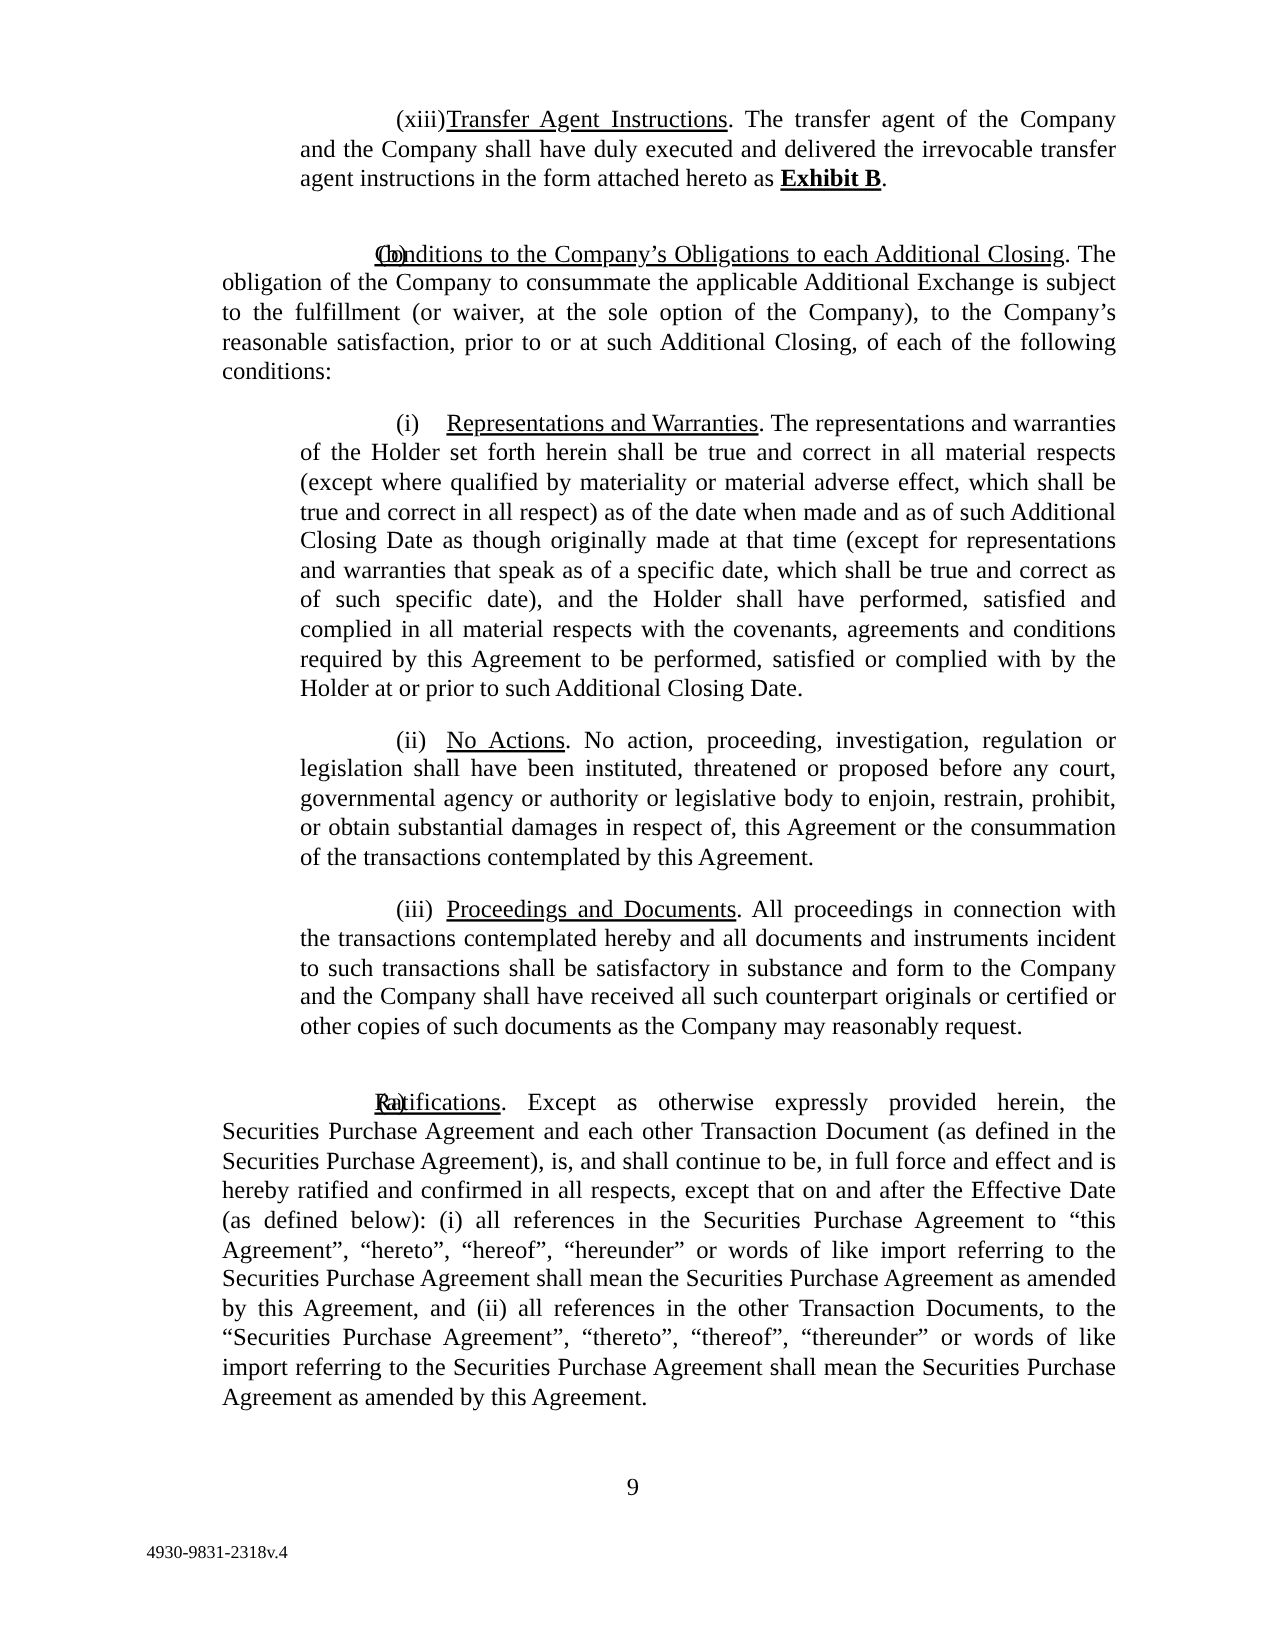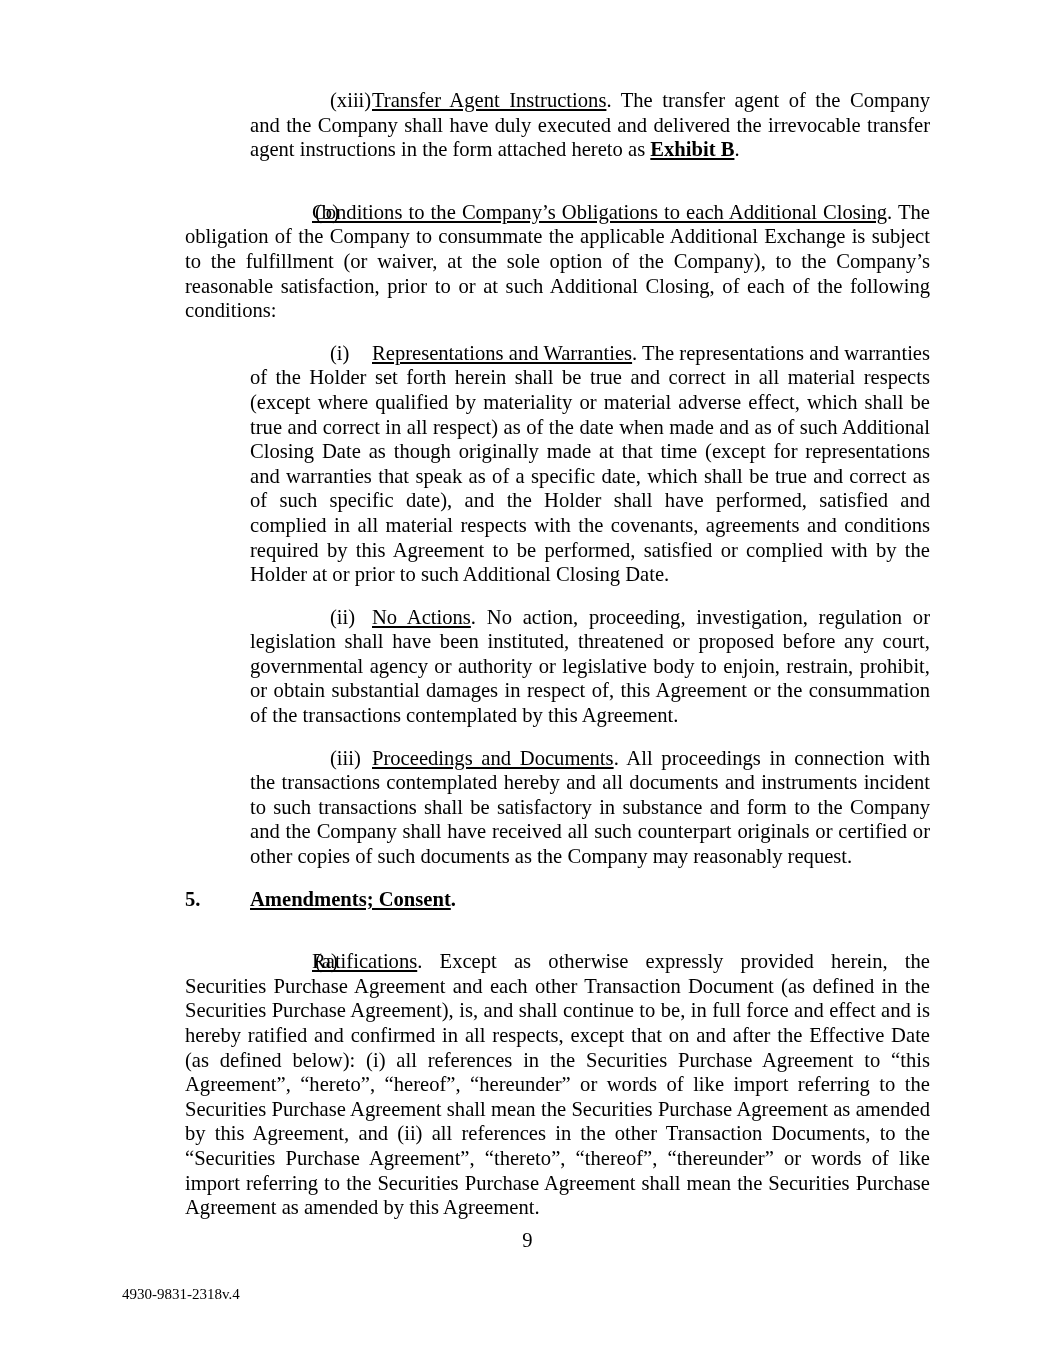--- a/index.html
+++ b/index.html
@@ -69,21 +69,20 @@
     <p class="para sub"><span class="lbl lbl-roman">(xiii)</span><span class="u">Transfer Agent Instructions</span><span>.  The transfer agent of the Company and the Company shall have duly executed and delivered the irrevocable transfer agent instructions in the form attached hereto as </span><span class="b u">Exhibit B</span><span>.</span></p>
 
     <p class="para flush"><span class="lbl lbl-letter">(b)</span><span class="u">Conditions to the Company’s Obligations to each Additional Closing</span><span>.  The obligation of the Company to consummate the applicable Additional Exchange is subject to the fulfillment (or waiver, at the sole option of the Company), to the Company’s reasonable satisfaction, prior to or at such Additional Closing, of each of the following conditions:</span></p>
 
     <p class="para sub"><span class="lbl lbl-roman">(i)</span><span class="u">Representations and Warranties</span><span>.  The representations and warranties of the Holder set forth herein shall be true and correct in all material respects (except where qualified by materiality or material adverse effect, which shall be true and correct in all respect) as of the date when made and as of such Additional Closing Date as though originally made at that time (except for representations and warranties that speak as of a specific date, which shall be true and correct as of such specific date), and the Holder shall have performed, satisfied and complied in all material respects with the covenants, agreements and conditions required by this Agreement to be performed, satisfied or complied with by the Holder at or prior to such Additional Closing Date.</span></p>
 
     <p class="para sub"><span class="lbl lbl-roman">(ii)</span><span class="u">No Actions</span><span>.  No action, proceeding, investigation, regulation or legislation shall have been instituted, threatened or proposed before any court, governmental agency or authority or legislative body to enjoin, restrain, prohibit, or obtain substantial damages in respect of, this Agreement or the consummation of the transactions contemplated by this Agreement.</span></p>
 
     <p class="para sub"><span class="lbl lbl-roman">(iii)</span><span class="u">Proceedings and Documents</span><span>.  All proceedings in connection with the transactions contemplated hereby and all documents and instruments incident to such transactions shall be satisfactory in substance and form to the Company and the Company shall have received all such counterpart originals or certified or other copies of such documents as the Company may reasonably request.</span></p>
 
-    <p class="para sec"><span class="lbl lbl-num b">5.</span><span class="b u">Amendments; Consent</span><span class="b">.</span></p>
 
     <p class="para flush"><span class="lbl lbl-letter">(a)</span><span class="u">Ratifications</span><span>.  Except as otherwise expressly provided herein, the Securities Purchase Agreement and each other Transaction Document (as defined in the Securities Purchase Agreement), is, and shall continue to be, in full force and effect and is hereby ratified and confirmed in all respects, except that on and after the Effective Date (as defined below): (i) all references in the Securities Purchase Agreement to “this Agreement”, “hereto”, “hereof”, “hereunder” or words of like import referring to the Securities Purchase Agreement shall mean the Securities Purchase Agreement as amended by this Agreement, and (ii) all references in the other Transaction Documents, to the “Securities Purchase Agreement”, “thereto”, “thereof”, “thereunder” or words of like import referring to the Securities Purchase Agreement shall mean the Securities Purchase Agreement as amended by this Agreement.</span></p>
 
   </main>
 
   <div class="page-number">9</div>
   <div class="footer-id">4930-9831-2318v.4</div>
 </div>
 
 </body></html>

